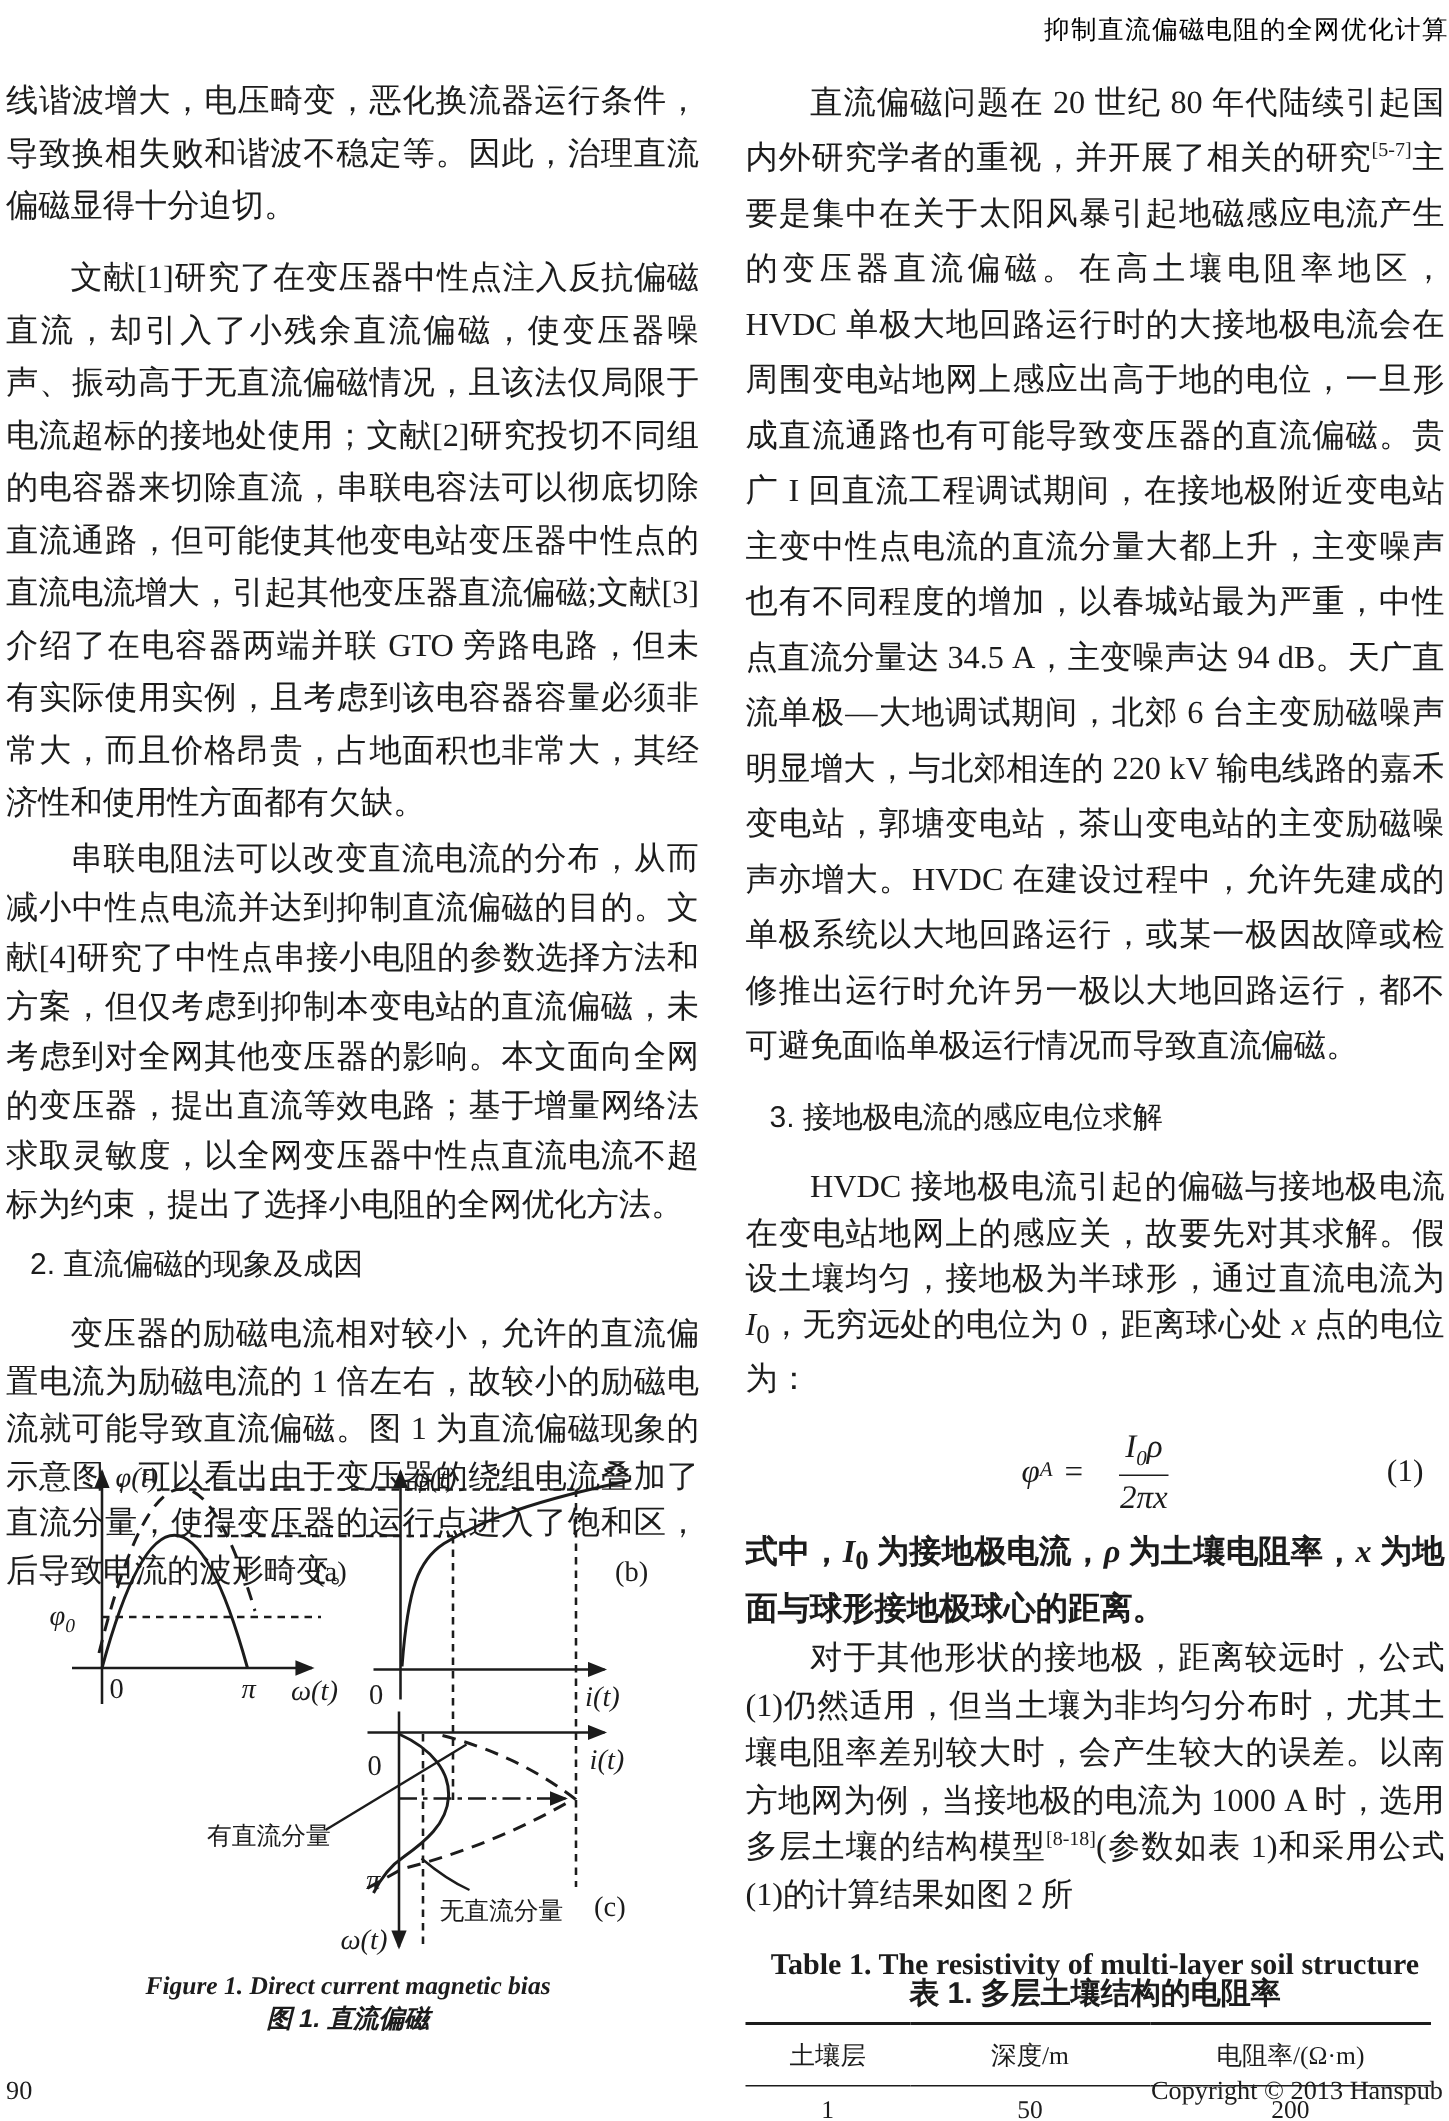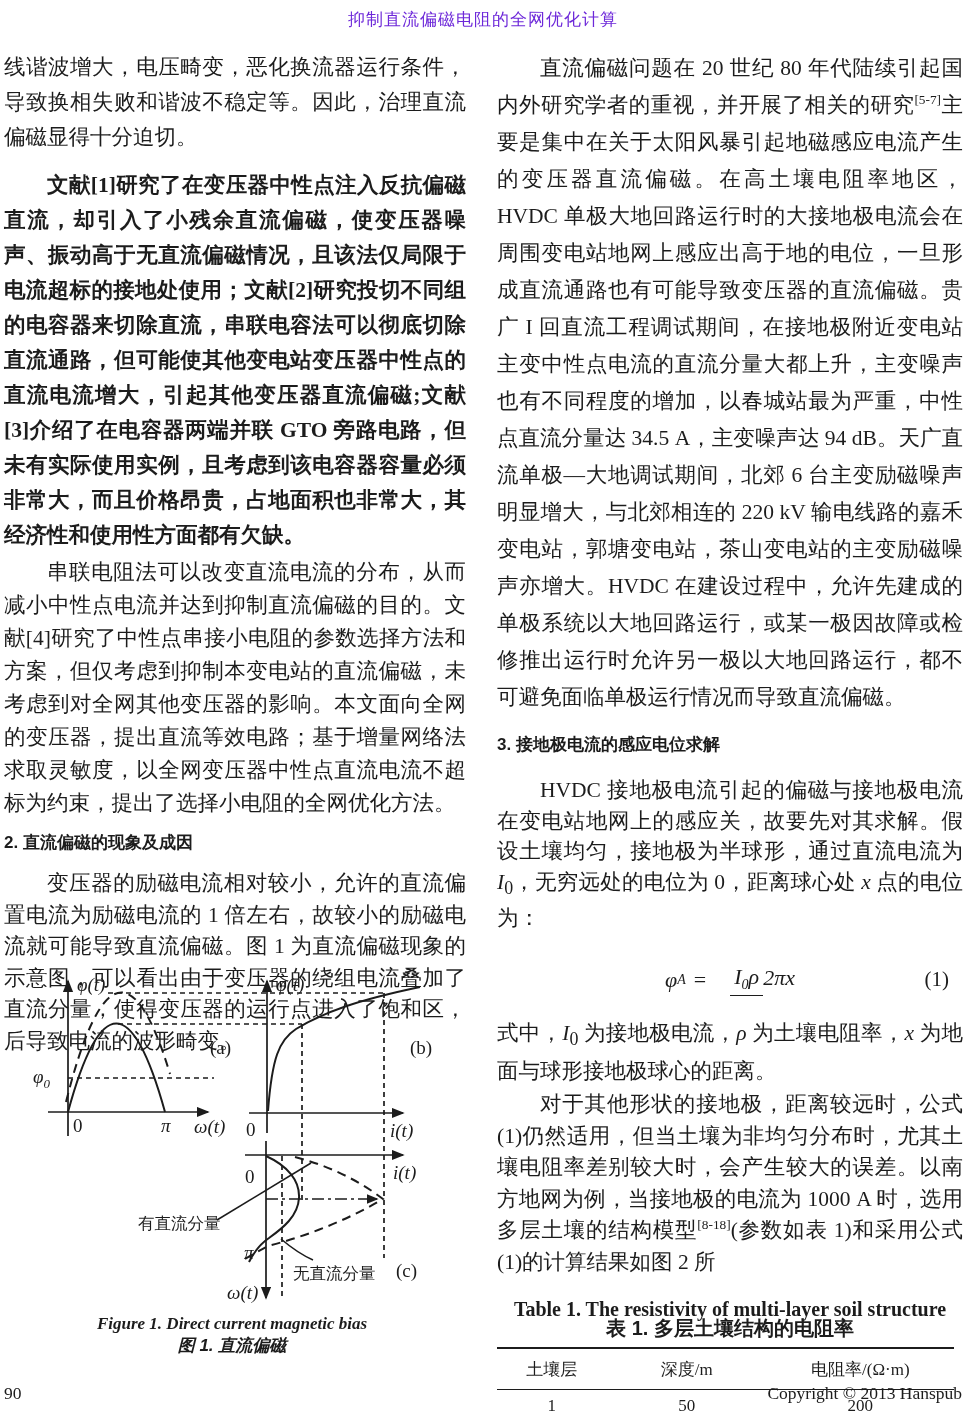--- a/index.html
+++ b/index.html
@@ -3,58 +3,58 @@
 <meta charset="utf-8">
 <style>
   html,body { margin:0; padding:0; background:#e8e8e8; }
   .page {
     position:relative; width:966px; height:1414px; margin:0 auto;
     background:#ffffff; overflow:hidden;
     font-family:"Liberation Serif","DejaVu Serif",serif; color:#1c1c1c;
   }
   .running-head {
     position:absolute; top:8px; left:0; width:100%;
-    text-align:center; font-size:17px; letter-spacing:1px; color:#6d28d9;
+    text-align:right; font-size:17px; letter-spacing:1px; color:#000000;
   }
   .col { position:absolute; width:462px; }
   .col-left  { left:4px;  top:50px; }
   .col-right { left:497px; top:50px; width:466px; }
   p { margin:0; font-size:21.5px; text-align:justify; }
   .indent { text-indent:2em; }
   .lh35 { line-height:35px; }
   .lh33 { line-height:33px; }
   .lh37 { line-height:37px; }
   .lh31 { line-height:31.5px; }
   .lh30 { line-height:30.5px; }
   sup.cite { font-size:0.62em; vertical-align:super; line-height:0; }
   .sec-heading {
     font-family:"Liberation Sans","DejaVu Sans",sans-serif;
-    font-weight:bold; font-size:17px; line-height:30px;
-    text-align:left; text-indent:0; margin:0;
+    font-weight:normal; font-size:20px; line-height:30px;
+    text-align:left; text-indent:0; margin:16px;
   }
   .h2-heading { margin-top:8px; }
   .h3-heading { margin-top:14px; }
-  .p2-block { margin-top:13px;font-weight:bold; }
+  .p2-block { margin-top:13px; }
   .p3-block { margin-top:3px; }
   .p4-block { margin-top:10px; }
   .p6-block { margin-top:15px; }
-  .p7-block { margin-top:9px; }
+  .p7-block { margin-top:9px;font-weight:bold; }
   .p8-block { margin-top:2px; }
   
   .equation-row {
     margin-top:17px; margin-bottom:6px; height:58px;
     display:flex; align-items:center; position:relative;
   }
   .eq-body {
     margin:0 auto; display:inline-flex; align-items:center;
     font-size:22px; font-style:italic;
   }
   .eq-body sub { font-size:14px; font-style:italic; }
   .eq-equals { margin:0 8px; font-style:normal; }
-  .frac { display:inline-flex; text-align:right; line-height:1.15;margin-left:16px; }
+  .frac { display:inline-flex; flex-direction:column; text-align:center; line-height:1.15;margin-left:16px; }
   .frac .num { border-bottom:1.6px solid #1c1c1c; padding:0 4px 1px 4px; }
   .frac .den { padding-top:1px; }
   .eq-number { position:absolute; right:14px; font-size:21px; font-style:normal; }
   
   .figure-svg { position:absolute; left:30px; top:958px; }
   .fig-caption {
     position:absolute; left:12px; width:440px; text-align:center;
     font-weight:bold; font-size:17px; line-height:20px;font-style:italic;
   }
   .fig-caption-en { top:1314px; }

